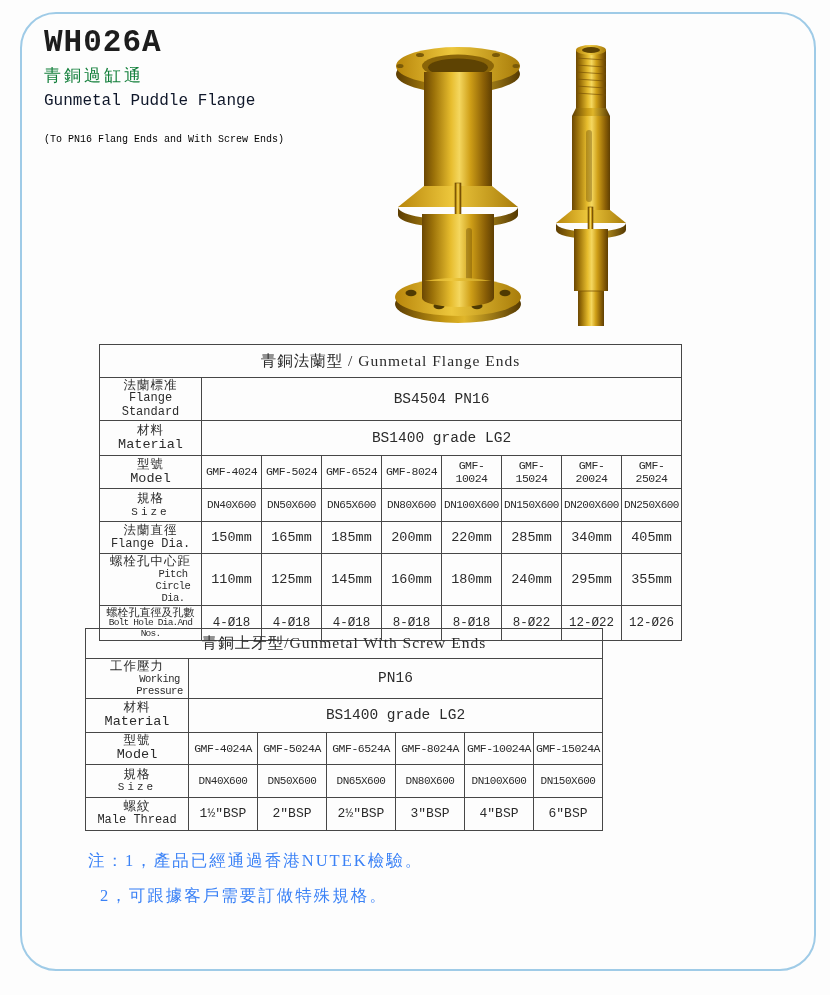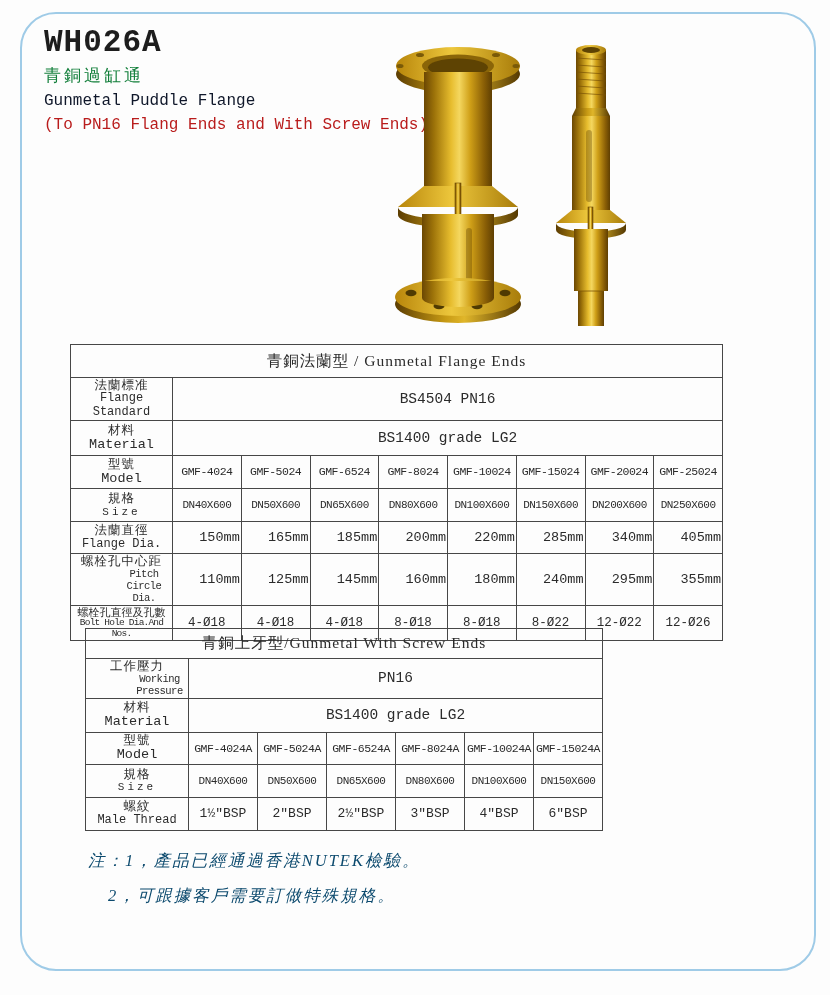--- a/index.html
+++ b/index.html
@@ -6,47 +6,47 @@
   body{width:830px;height:995px;background:#fdfdfd;position:relative;
        font-family:"Liberation Serif",serif;color:#2b2b2b;overflow:hidden;}
   .page-border{position:absolute;left:20px;top:12px;width:792px;height:955px;
        border:2px solid #9fcbe7;border-radius:36px;}
   
   .hdr{position:absolute;left:44px;top:26px;}
   .code{font-family:Liberation Mono, monospace;font-weight:bold;font-size:31px;
         letter-spacing:1px;color:#1d1d1d;line-height:1.1;}
   .t-zh{font-size:17px;margin-top:4px;letter-spacing:3px;color:#15803d;}
   .t-en{font-family:"Liberation Mono",monospace;font-size:16px;margin-top:5px;color:#0f172a;}
-  .t-sub{font-family:"Liberation Mono",monospace;font-size:16px;margin-top:6px;color:#b91c1c;}
+  .t-sub{font-family:"Liberation Mono",monospace;font-size:10px;margin-top:24px;color:#000000;}
   
   .photos{position:absolute;left:380px;top:36px;width:282px;height:290px;}
   
   table{border-collapse:collapse;table-layout:fixed;position:absolute;
         font-family:"Liberation Mono",monospace;}
   td{border:1px solid #474747;text-align:center;vertical-align:middle;
      padding:0 1px;overflow:hidden;}
-  .tbl1{left:70px;top:344px;width:653px;}
+  .tbl1{left:99px;top:344px;width:583px;}
   .tbl2{left:85px;top:628px;width:518px;}
   .title-cell{font-family:"Liberation Serif",serif;font-size:15.5px;letter-spacing:1px;}
   .lbl{line-height:1.15;margin-left:24px;}
   .lbl .zh{font-family:"Liberation Serif",serif;font-size:12.5px;letter-spacing:1px;}
   .lbl .en{font-family:"Liberation Mono",monospace;font-size:12px;}
   .lbl .en.sm{font-size:10.5px;letter-spacing:-0.5px;padding-left:45px;}
   .lbl .en.xs{font-size:9.5px;letter-spacing:-0.8px;}
   .lbl .en.big{font-size:13.5px;}
   .lbl .en.spaced{font-size:11px;letter-spacing:3px;}
   .v-span{font-size:14.5px;}
   .v-model{font-size:11.5px;letter-spacing:-0.5px;margin-left:21px;}
   .v-size{font-size:11px;letter-spacing:-0.5px;}
-  .v-mm{font-size:13.5px;text-align:right;}
+  .v-mm{font-size:13.5px;}
   .v-bolt{font-size:12.5px;}
   .v-thread{font-size:13px;}
   
-  .notes{position:absolute;left:88px;top:850px;font-size:16.5px;letter-spacing:2px;color:#0c4a6e;font-style:italic;}
-  .notes .n2{margin-top:13px;margin-left:20px;}
+  .notes{position:absolute;left:88px;top:850px;font-size:16.5px;letter-spacing:2px;color:#3b82f6;}
+  .notes .n2{margin-top:13px;margin-left:12px;}
 </style>
 </head>
 <body>
 
 <div class="page-border"></div>
 
 <div class="hdr">
   <div class="code">WH026A</div>
   <div class="t-zh">青銅過缸通</div>
   <div class="t-en">Gunmetal Puddle Flange</div>

